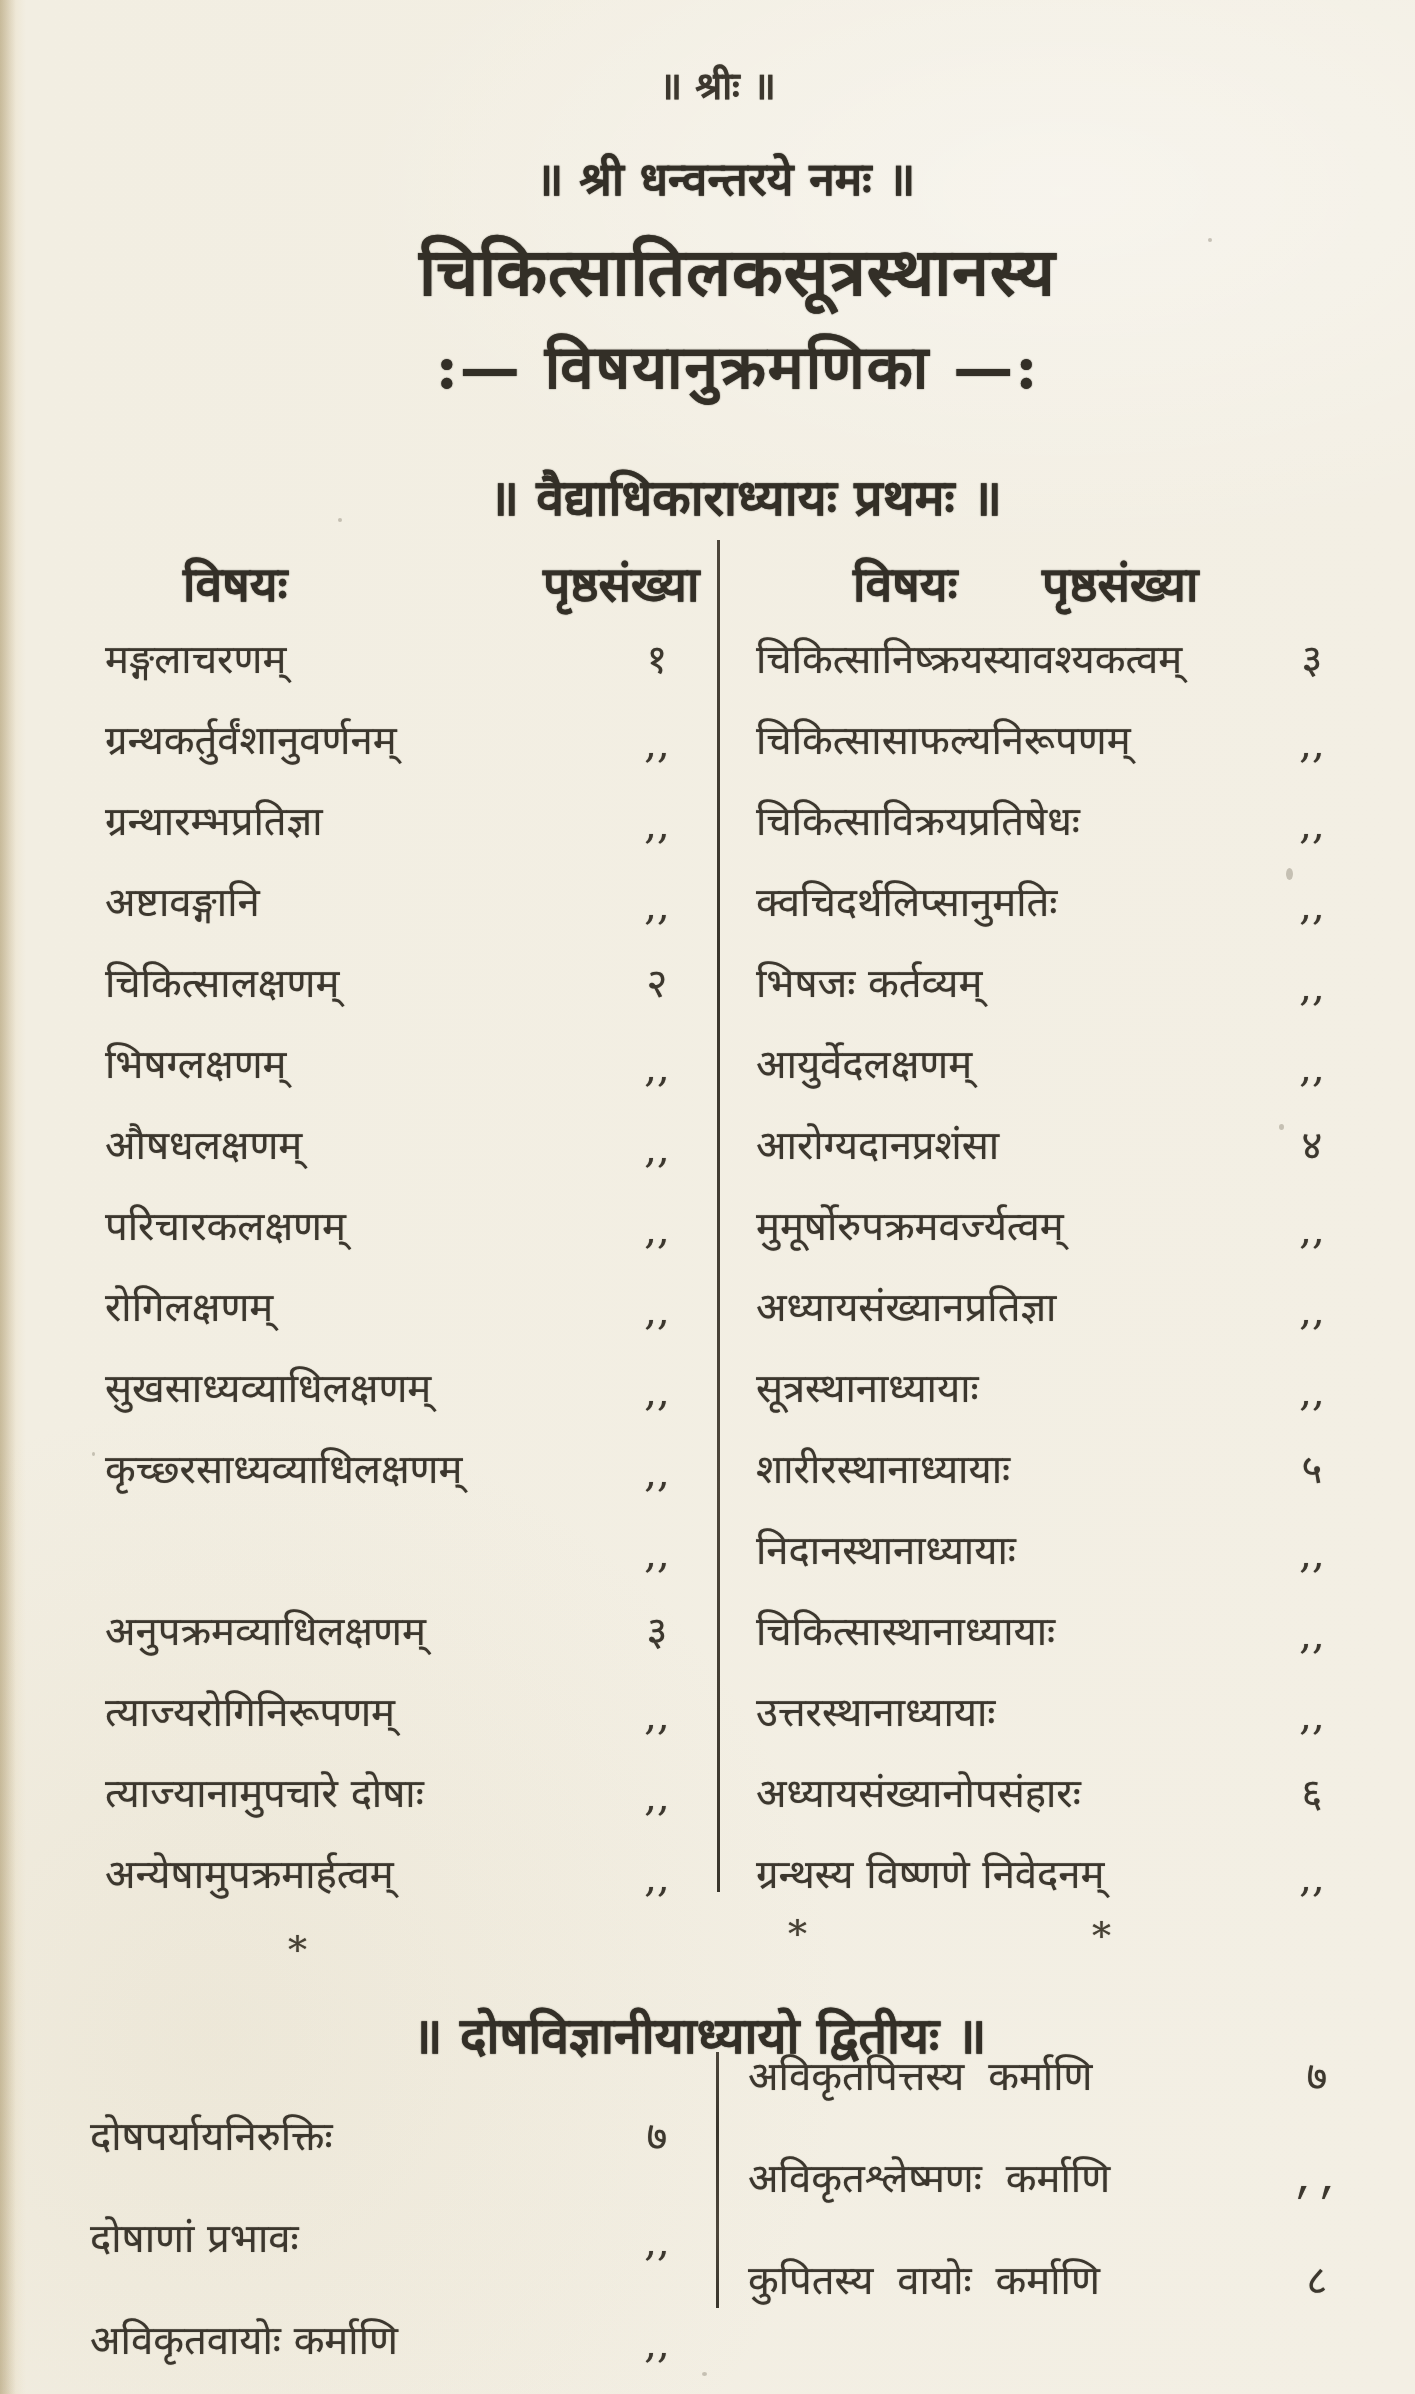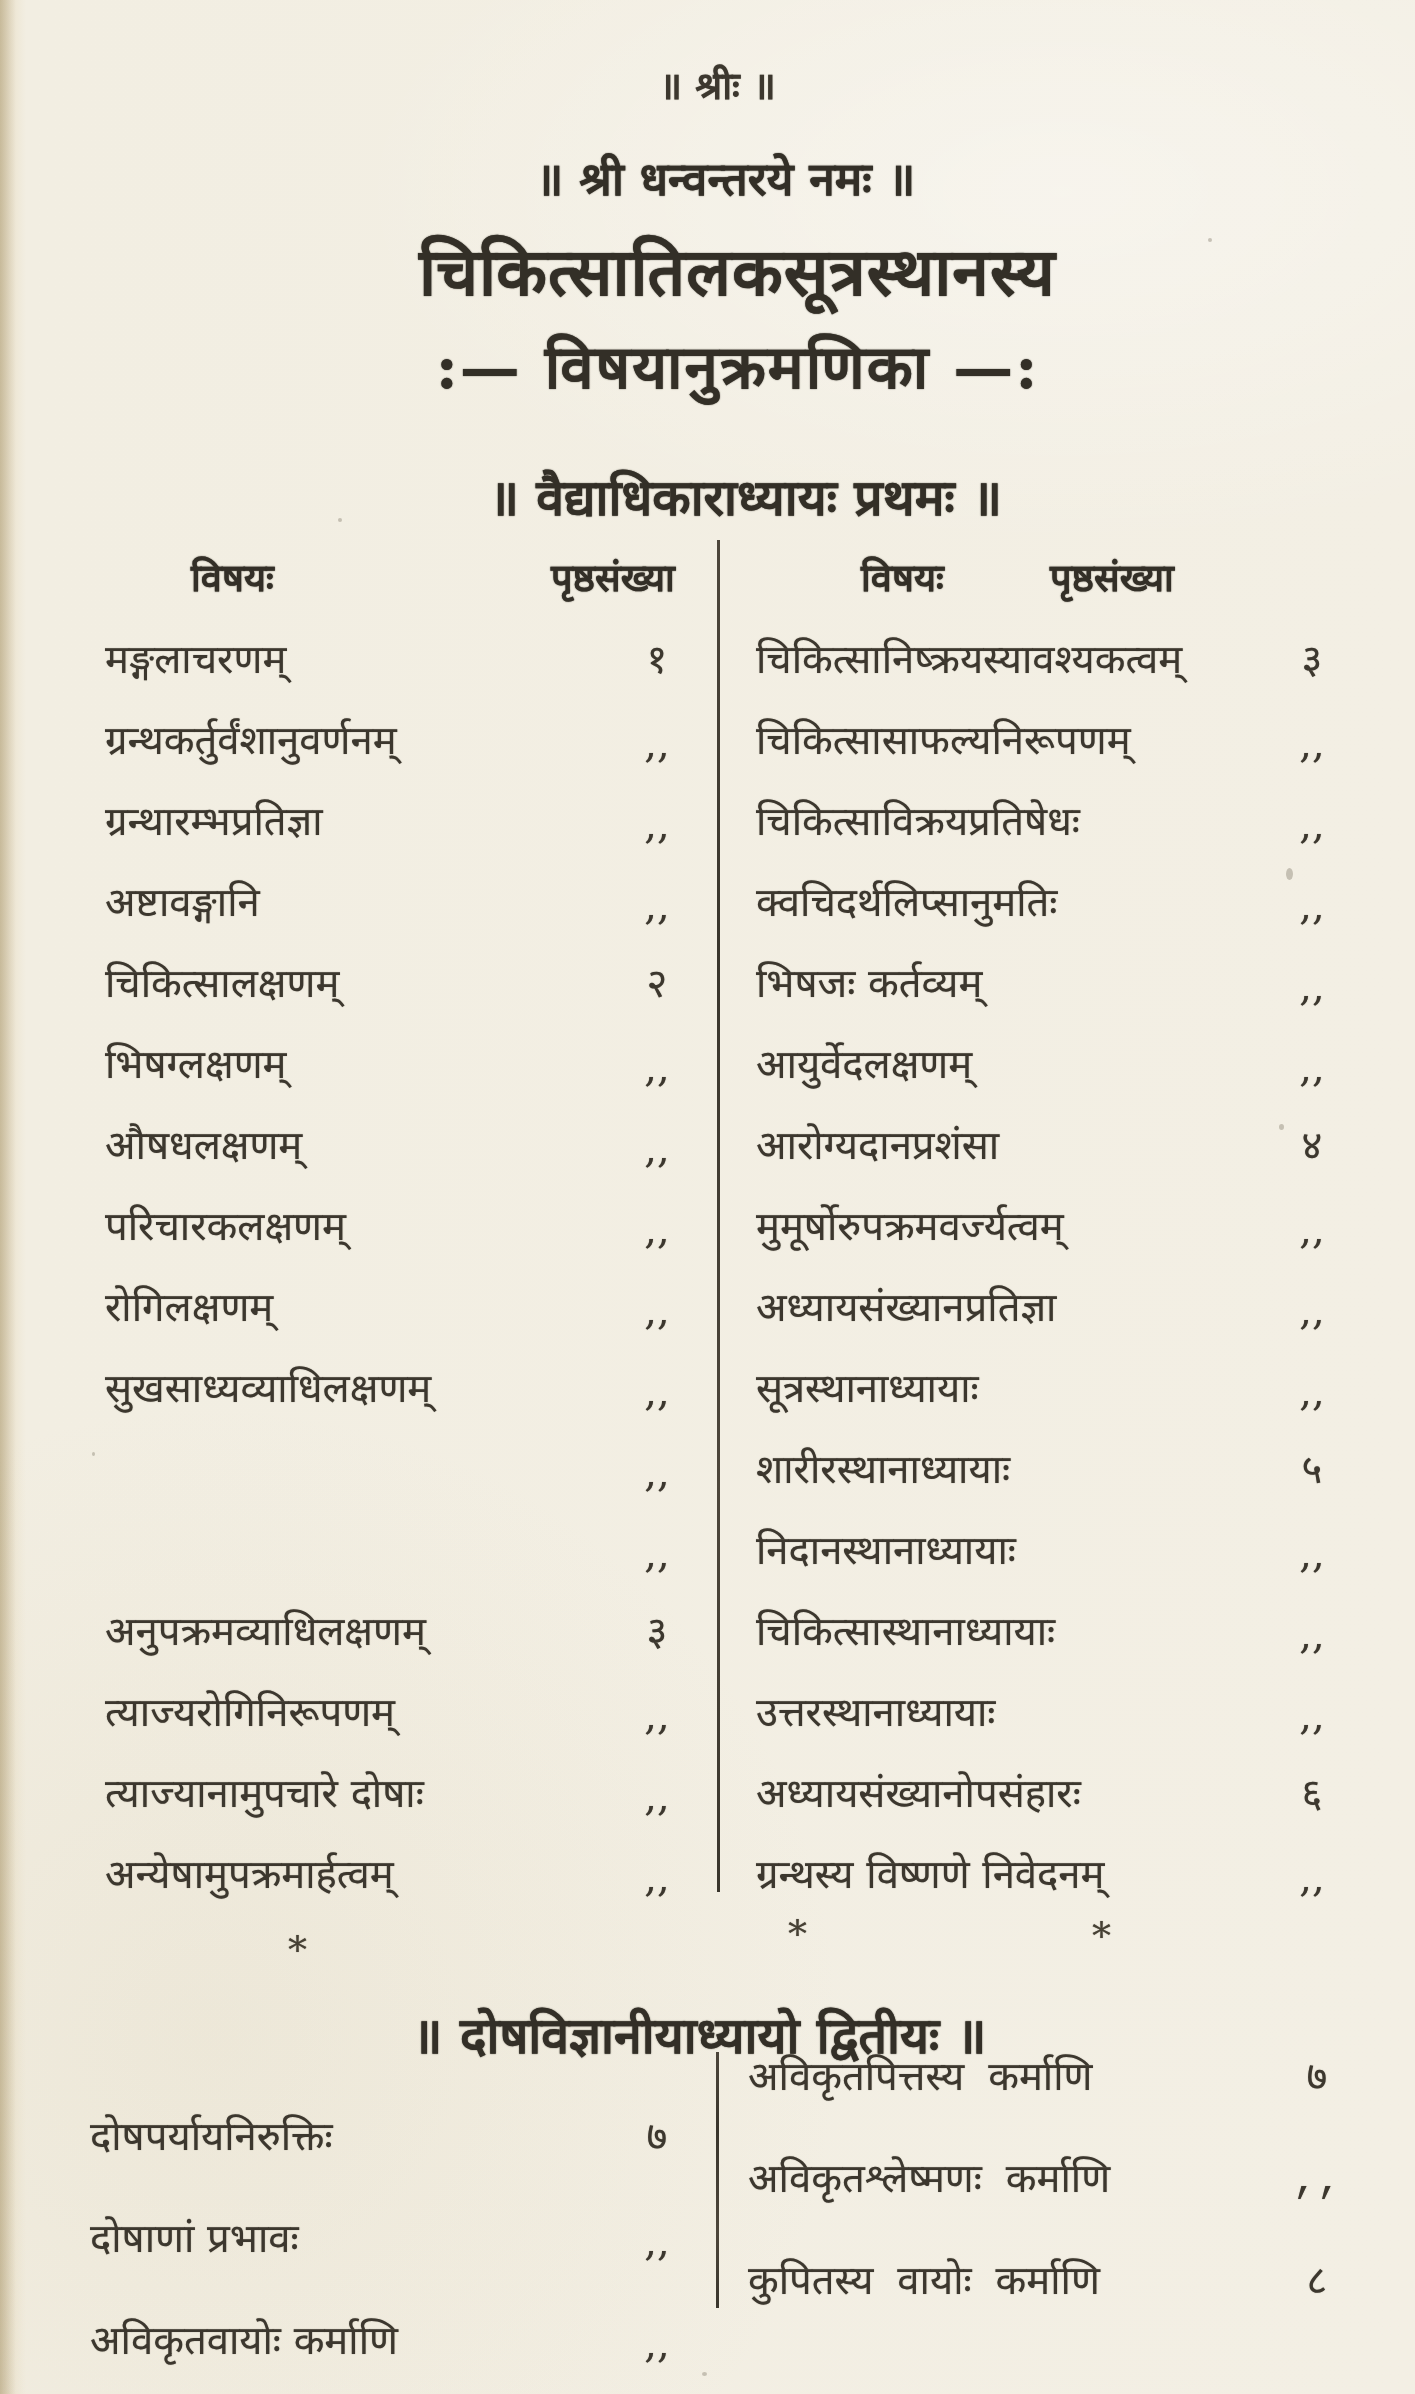--- a/index.html
+++ b/index.html
@@ -14,21 +14,21 @@
   }
   .cline{position:absolute;left:30px;width:1415px;text-align:center;white-space:nowrap;}
   .ink{color:#3c372e;text-shadow:0 0 1px rgba(58,52,40,.55);}
   .ink-heavy{color:#332f27;text-shadow:0 0 1px rgba(45,40,30,.8),0 0 2px rgba(45,40,30,.25);}
   .inv1{top:58px;left:10px;font-size:38px;font-weight:700;}
   .inv2{top:146px;left:18px;font-size:46px;font-weight:700;}
   .title{top:224px;font-size:66px;font-weight:700;letter-spacing:1px;}
   .subtitle{top:324px;font-size:60px;font-weight:700;letter-spacing:2px;}
   .ch1head{top:462px;left:38px;font-size:50px;font-weight:700;}
   .ch2head{top:2000px;left:-8px;font-size:50px;font-weight:700;}
-  .hdr{position:absolute;top:550px;font-size:38px;font-weight:700;white-space:nowrap;margin-left:8px;}
+  .hdr{position:absolute;top:550px;font-size:48px;font-weight:700;white-space:nowrap;}
   .hdr-topic-l{left:183px;}
   .hdr-page-l{left:543px;}
   .hdr-topic-r{left:853px;}
   .hdr-page-r{left:1042px;}
   .vline{position:absolute;width:3px;background:linear-gradient(#4d463b,#39352c 30%,#4d463b 70%,#39352c);}
   .vline1{left:717px;top:540px;height:1352px;}
   .vline2{left:716px;top:2052px;height:256px;}
   .col{position:absolute;}
   #ch1-left{left:105px;top:604px;width:610px;}
   #ch1-right{left:756px;top:604px;width:620px;}
@@ -111,20 +111,21 @@
     </div>
     <div class="row">
       <span class="topic">रोगिलक्षणम्</span>
       <span class="pageno">,,</span>
     </div>
     <div class="row">
       <span class="topic">सुखसाध्यव्याधिलक्षणम्</span>
       <span class="pageno">,,</span>
     </div>
     <div class="row">
+      <span class="topic">कृच्छ्रसाध्यव्याधिलक्षणम्</span>
       <span class="pageno">,,</span>
     </div>
     <div class="row">
       <span class="pageno">,,</span>
     </div>
     <div class="row">
       <span class="topic">अनुपक्रमव्याधिलक्षणम्</span>
       <span class="pageno">३</span>
     </div>
     <div class="row">

